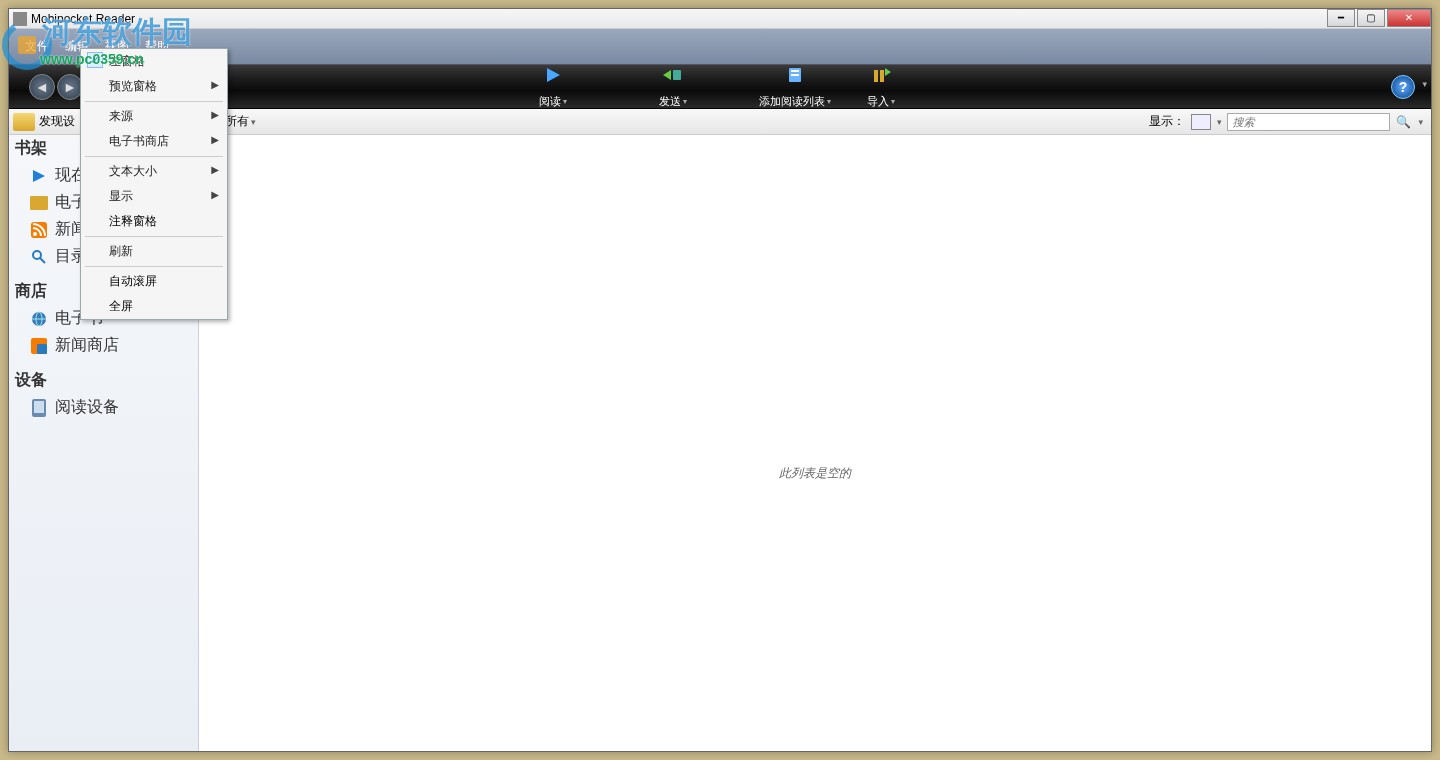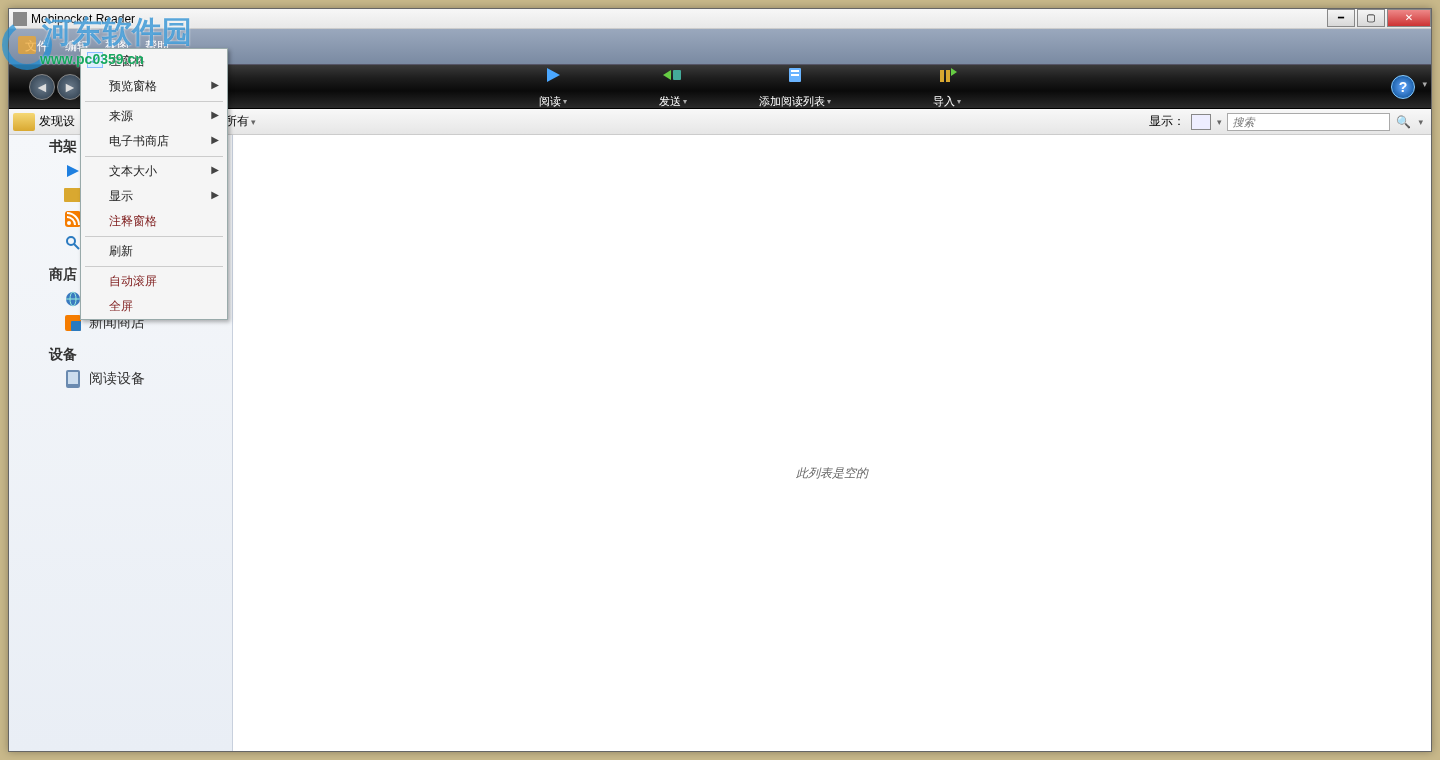--- a/index.html
+++ b/index.html
@@ -37,33 +37,33 @@
 .filterbar { height: 26px; background: linear-gradient(#f8f8f8,#e6e6e6); border-bottom: 1px solid #ccc; display: flex; align-items: center; font-size: 12px; }
 .filterbar .left { display:flex;align-items:center; padding-left: 4px; }
 .filterbar .foldericon { width: 22px; height:18px; background: linear-gradient(#f5d875,#d9a830); border-radius:2px; margin-right: 4px; }
 .filterbar .right { margin-left: auto; display:flex;align-items:center; padding-right:8px; gap:6px; }
 .filterbar .viewbtn { width:20px;height:16px; border:1px solid #888; background:#eef; }
 .filterbar .searchbox { width: 163px; height:18px; border:1px solid #aaa; background:#fff; font-size:11px; font-style:italic; color:#888; padding-left:4px; }
 .filterbar .searchico { width:16px; color:#06c; }
 
 
 .body { flex:1; display:flex; overflow:hidden; }
-.sidebar { width: 224px; background: linear-gradient(#f5f7fa,#e9eef5); border-right:1px solid #c8d0dd; overflow:hidden; font-size:14px;padding-left:34px; }
+.sidebar { width: 190px; background: linear-gradient(#f5f7fa,#e9eef5); border-right:1px solid #c8d0dd; overflow:hidden; font-size:16px; }
 .sidehdr { font-weight:bold; padding: 3px 6px; color:#333; }
 .sideitem { display:flex; align-items:center; padding: 3px 6px 3px 20px; gap:6px; cursor:pointer; color:#06c; }
 .sideitem .si { width:20px; height:18px; display:inline-flex;align-items:center;justify-content:center; }
 .sideitem span { color:#333; }
 
 .content { flex:1; background:#fff; position:relative; }
 .emptymsg { position:absolute; top:330px; left:0; right:0; text-align:center; font-style:italic; color:#666; font-size:12px; }
 
 
 .dropdown { position:absolute; left:80px; top:48px; width:148px; background:#f5f5f5; border:1px solid #9aa; box-shadow: 2px 2px 4px rgba(0,0,0,.3); font-size:12px; z-index:100; }
 .dropdown .dditem { padding: 4px 10px 4px 28px; position:relative; cursor:pointer; color:#222; }
-.dropdown .dditem.disabled { color:#7f1d1d; cursor:default; }
+.dropdown .dditem.disabled { color:#000000; cursor:default; }
 .dropdown .ddsep { height:1px; background:#ccc; margin:2px 4px; }
 .dropdown .ddarrow { position:absolute; right:8px; top:5px; font-size:10px; color:#444; }
 .dropdown .ddcheck { position:absolute; left:6px; top:3px; color:#06c; width:16px; height:16px; border:1px solid #8bf; background:#def; display:flex;align-items:center;justify-content:center; font-size:11px; }
 
 
 .watermark { position:absolute; left:0; top:12px; z-index:200; pointer-events:none; font-size:30px; font-weight:bold; color: rgba(0,120,200,.65); font-family: "Microsoft YaHei"; text-shadow:0 0 2px #fff; }
 .watermark .url { font-size:14px; color: rgba(0,160,80,.9); display:block; margin-left:40px; margin-top:-2px; }
 .wmicon { position:absolute; left:0; top:18px; width:54px;height:54px; z-index:199; pointer-events:none; }
 </style>
 </head>
@@ -127,21 +127,21 @@
             <rect x="5" y="4" width="8" height="2" fill="#fff"></rect>
             <rect x="5" y="8" width="8" height="2" fill="#fff"></rect>
           </svg>
         </div>
       <div style="display:flex;align-items:center">
           <span class="lab">添加阅读列表</span>
           <span class="tbdd">▾</span>
         </div>
     </div>
 
-    <div class="tbitem" style="left:924px">
+    <div class="tbitem" style="left:858px">
       <div class="ico">
           <svg width="20" height="18" viewBox="0 0 20 18">
             <rect x="3" y="4" width="4" height="12" fill="#d9a830"></rect>
             <rect x="9" y="4" width="4" height="12" fill="#d9a830"></rect>
             <polygon points="14,2 20,6 14,10" fill="#6c4"></polygon>
           </svg>
         </div>
       <div style="display:flex;align-items:center">
           <span class="lab">导入</span>
           <span class="tbdd">▾</span>

